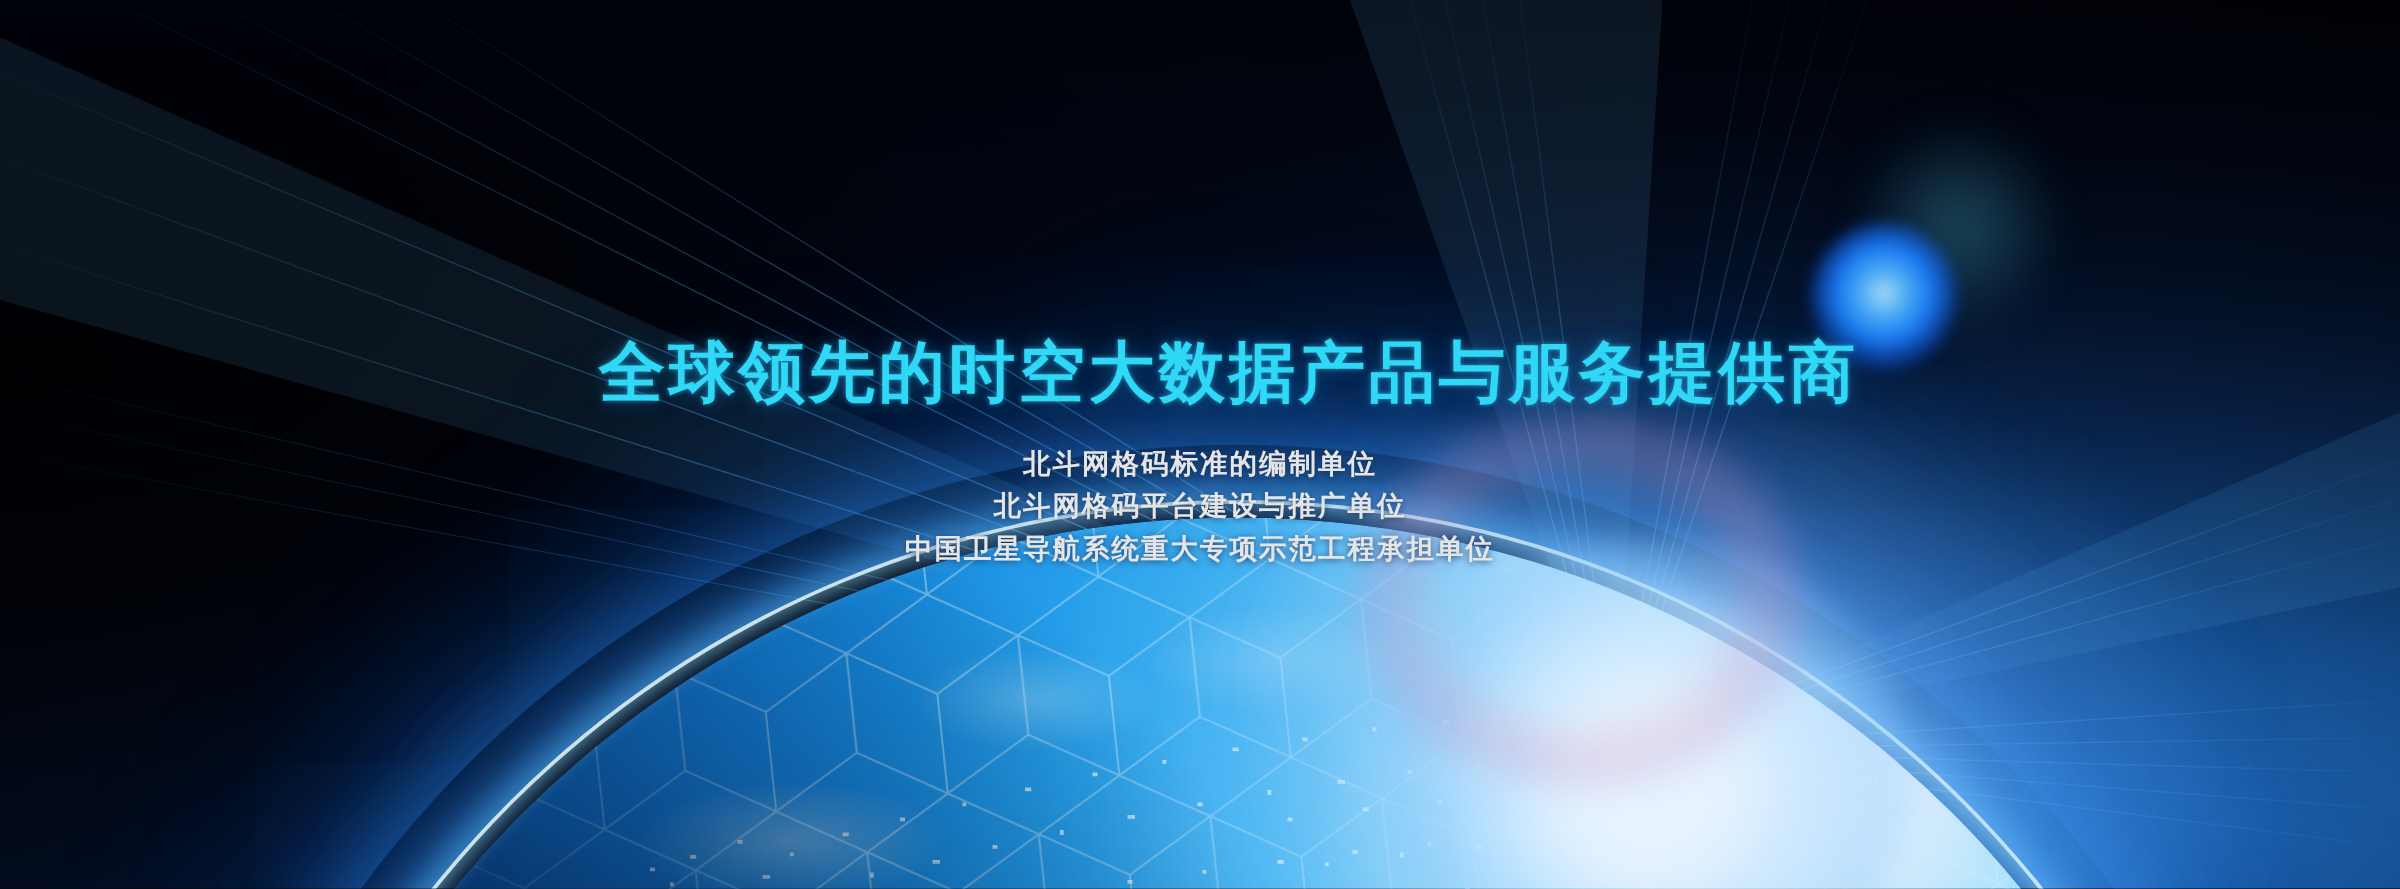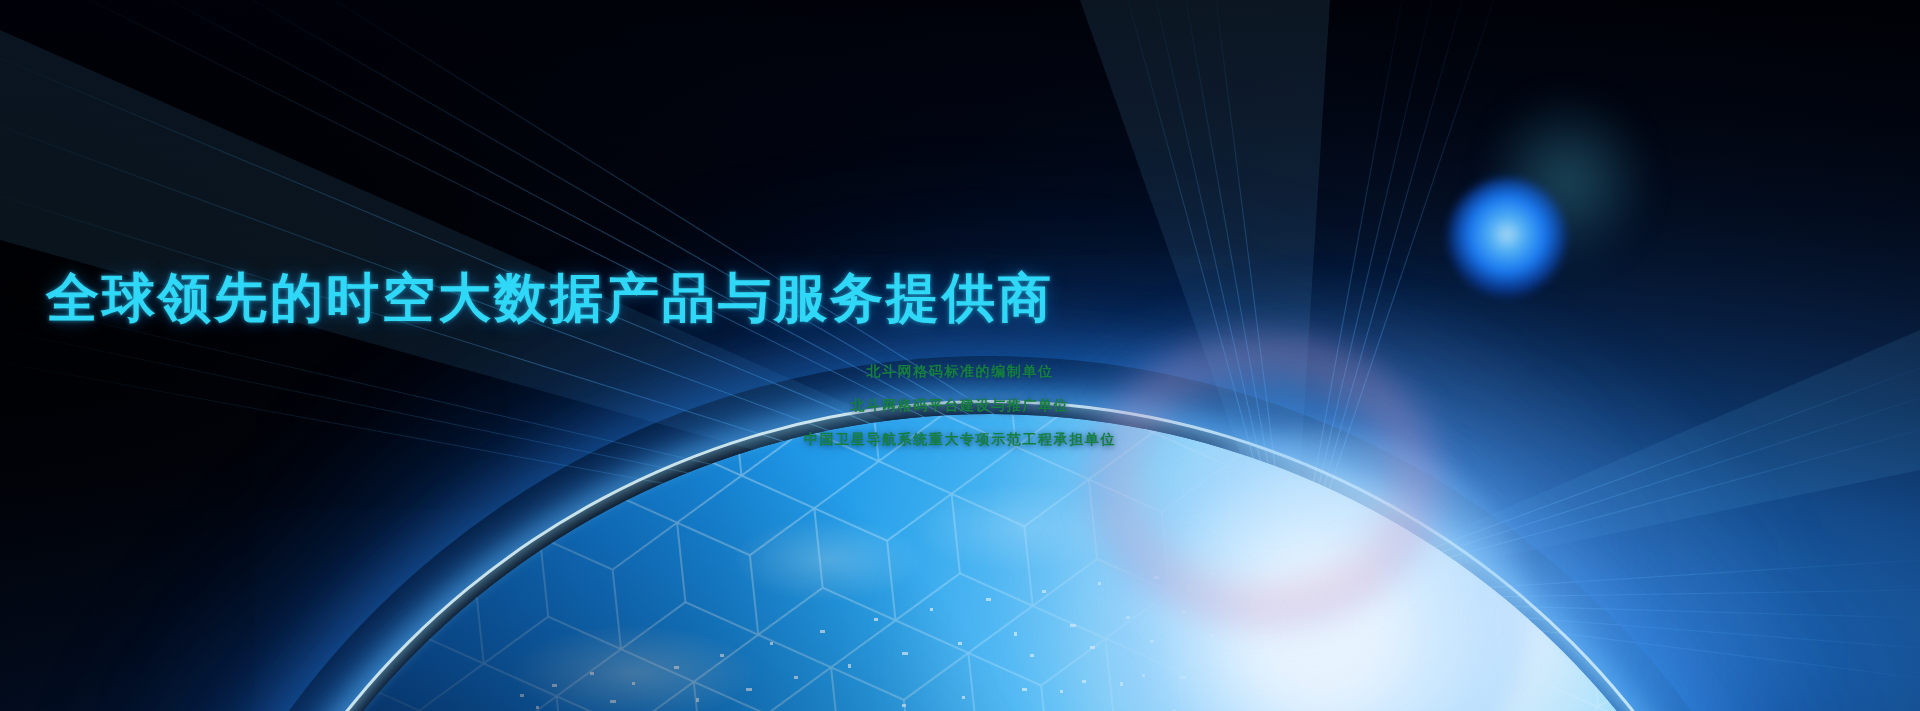--- a/index.html
+++ b/index.html
@@ -151,43 +151,43 @@
   }
 
   
   .content{
     position:absolute;left:0;top:0;width:1920px;height:711px;
     pointer-events:none;
   }
   .headline{
     position:absolute;
     left:0;right:0;top:263px;
-    text-align:left;
+    text-align:center;
     font-size:53px;
     font-weight:bold;
     letter-spacing:3px;
     color:#2FD8F7;
     text-shadow:
       0 0 4px rgba(60,225,255,0.55),
       0 0 18px rgba(30,170,255,0.40),
       0 2px 10px rgba(0,30,70,0.55);
     white-space:nowrap;
     pointer-events:auto;
     padding-left:46px;
   }
   .sublines{
     position:absolute;
     left:0;right:0;top:354px;
     text-align:center;
     pointer-events:auto;
   }
   .subline{
-    font-size:14px;
+    font-size:22px;
     font-weight:bold;
-    color:#15803d;
+    color:#e5e5e5;
     letter-spacing:1.6px;
     line-height:34px;
     text-shadow:0 1px 6px rgba(0,25,70,0.70), 0 0 14px rgba(120,190,255,0.35);
     white-space:nowrap;
   }
 </style>
 </head>
 <body>
 
 <div class="stage">

